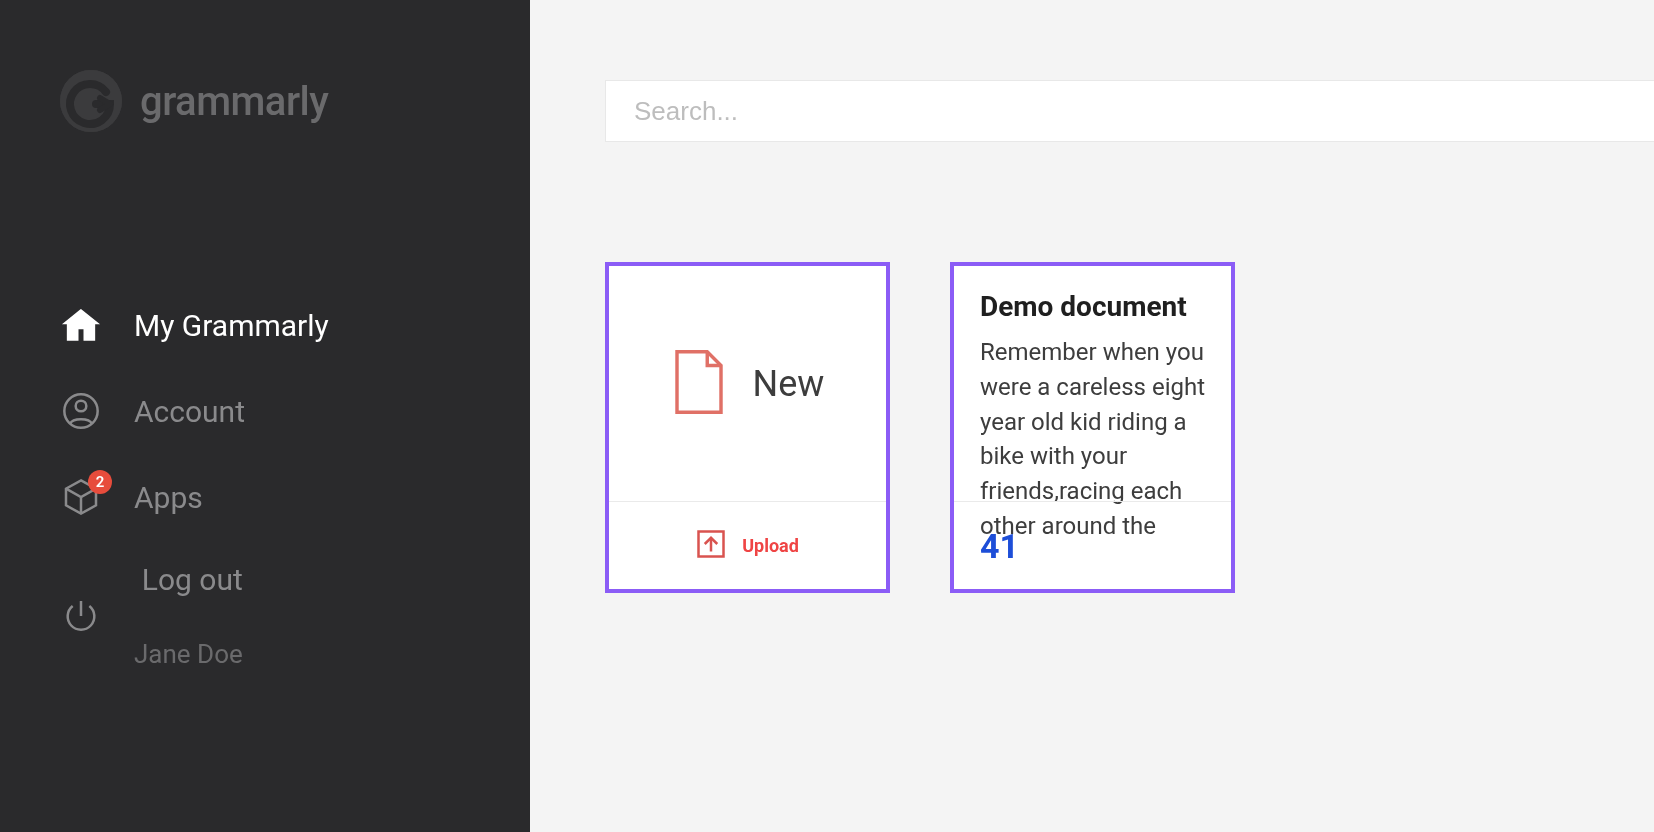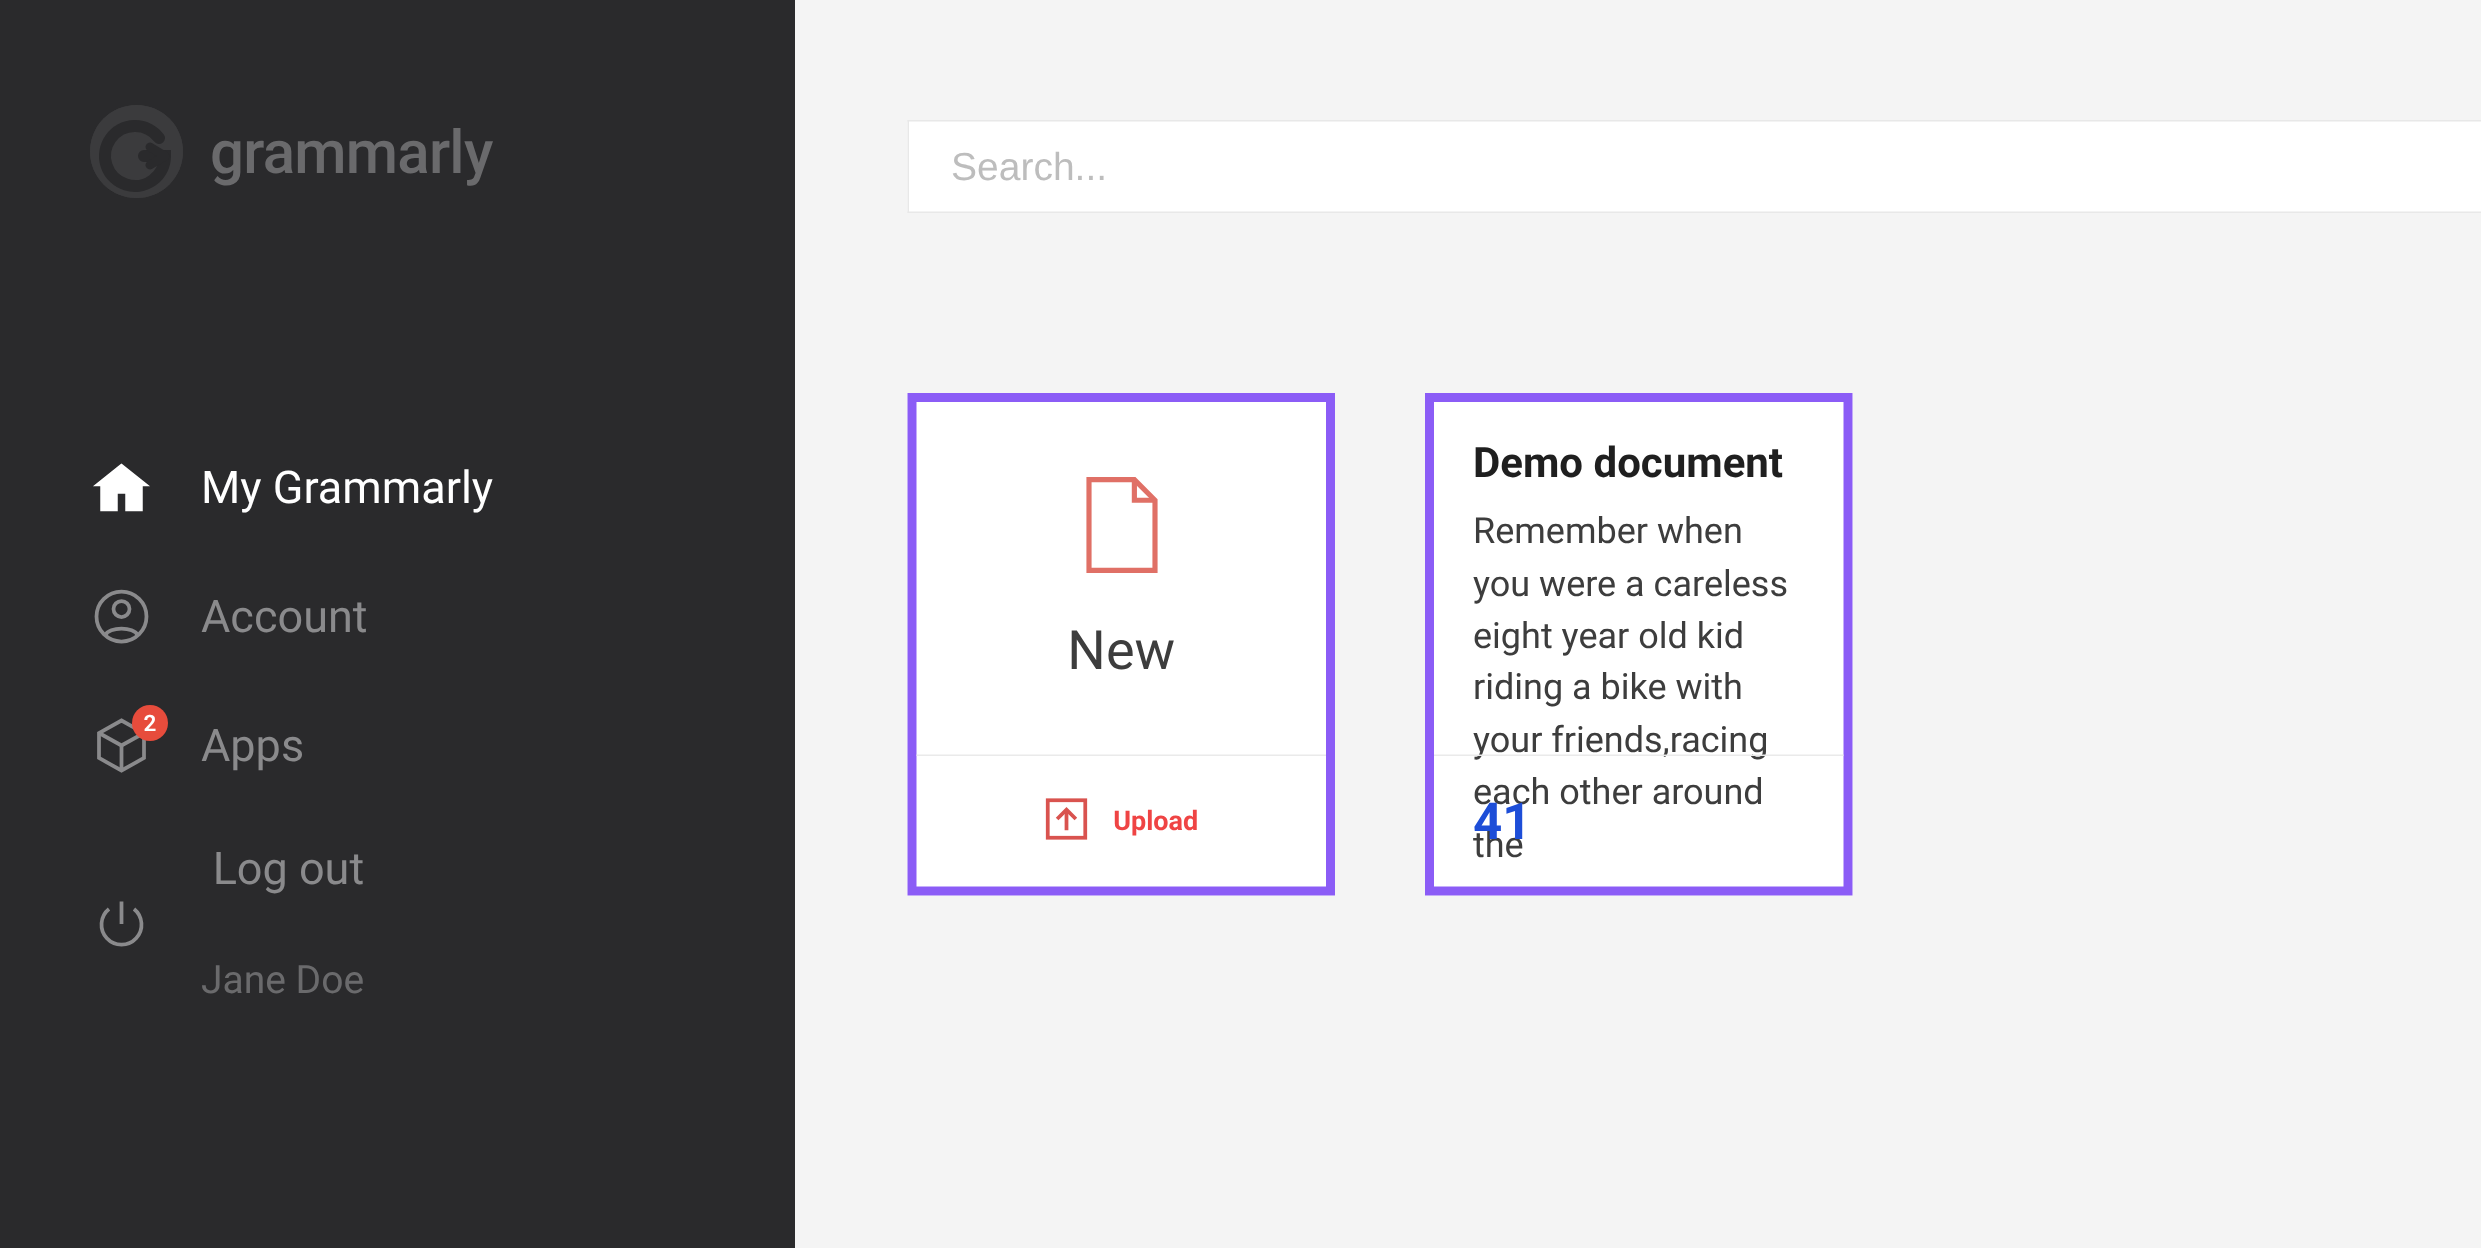--- a/index.html
+++ b/index.html
@@ -108,28 +108,27 @@
 }
 .search::placeholder { color: #bdbdbd; }
 .cards {
   display: flex;
   gap: 60px;
   margin-top: 120px;
 }
 .card {
   width: 285px;
   background: #fff;
-  border: 6px solid #8b5cf6;
+  border: 4px solid #8b5cf6;
   display: flex;
   flex-direction: column;
 }
 .card-new .card-body {
   height: 235px;
   display: flex;
-  flex-direction: column;
   align-items: center;
   justify-content: center;
   gap: 26px;
   cursor: pointer;
 }
 .card-new .doc-icon svg { width: 56px; height: 66px; }
 .card-new .new-label {
   font-size: 36px;
   color: #3d3d3d;
   font-weight: 400;

